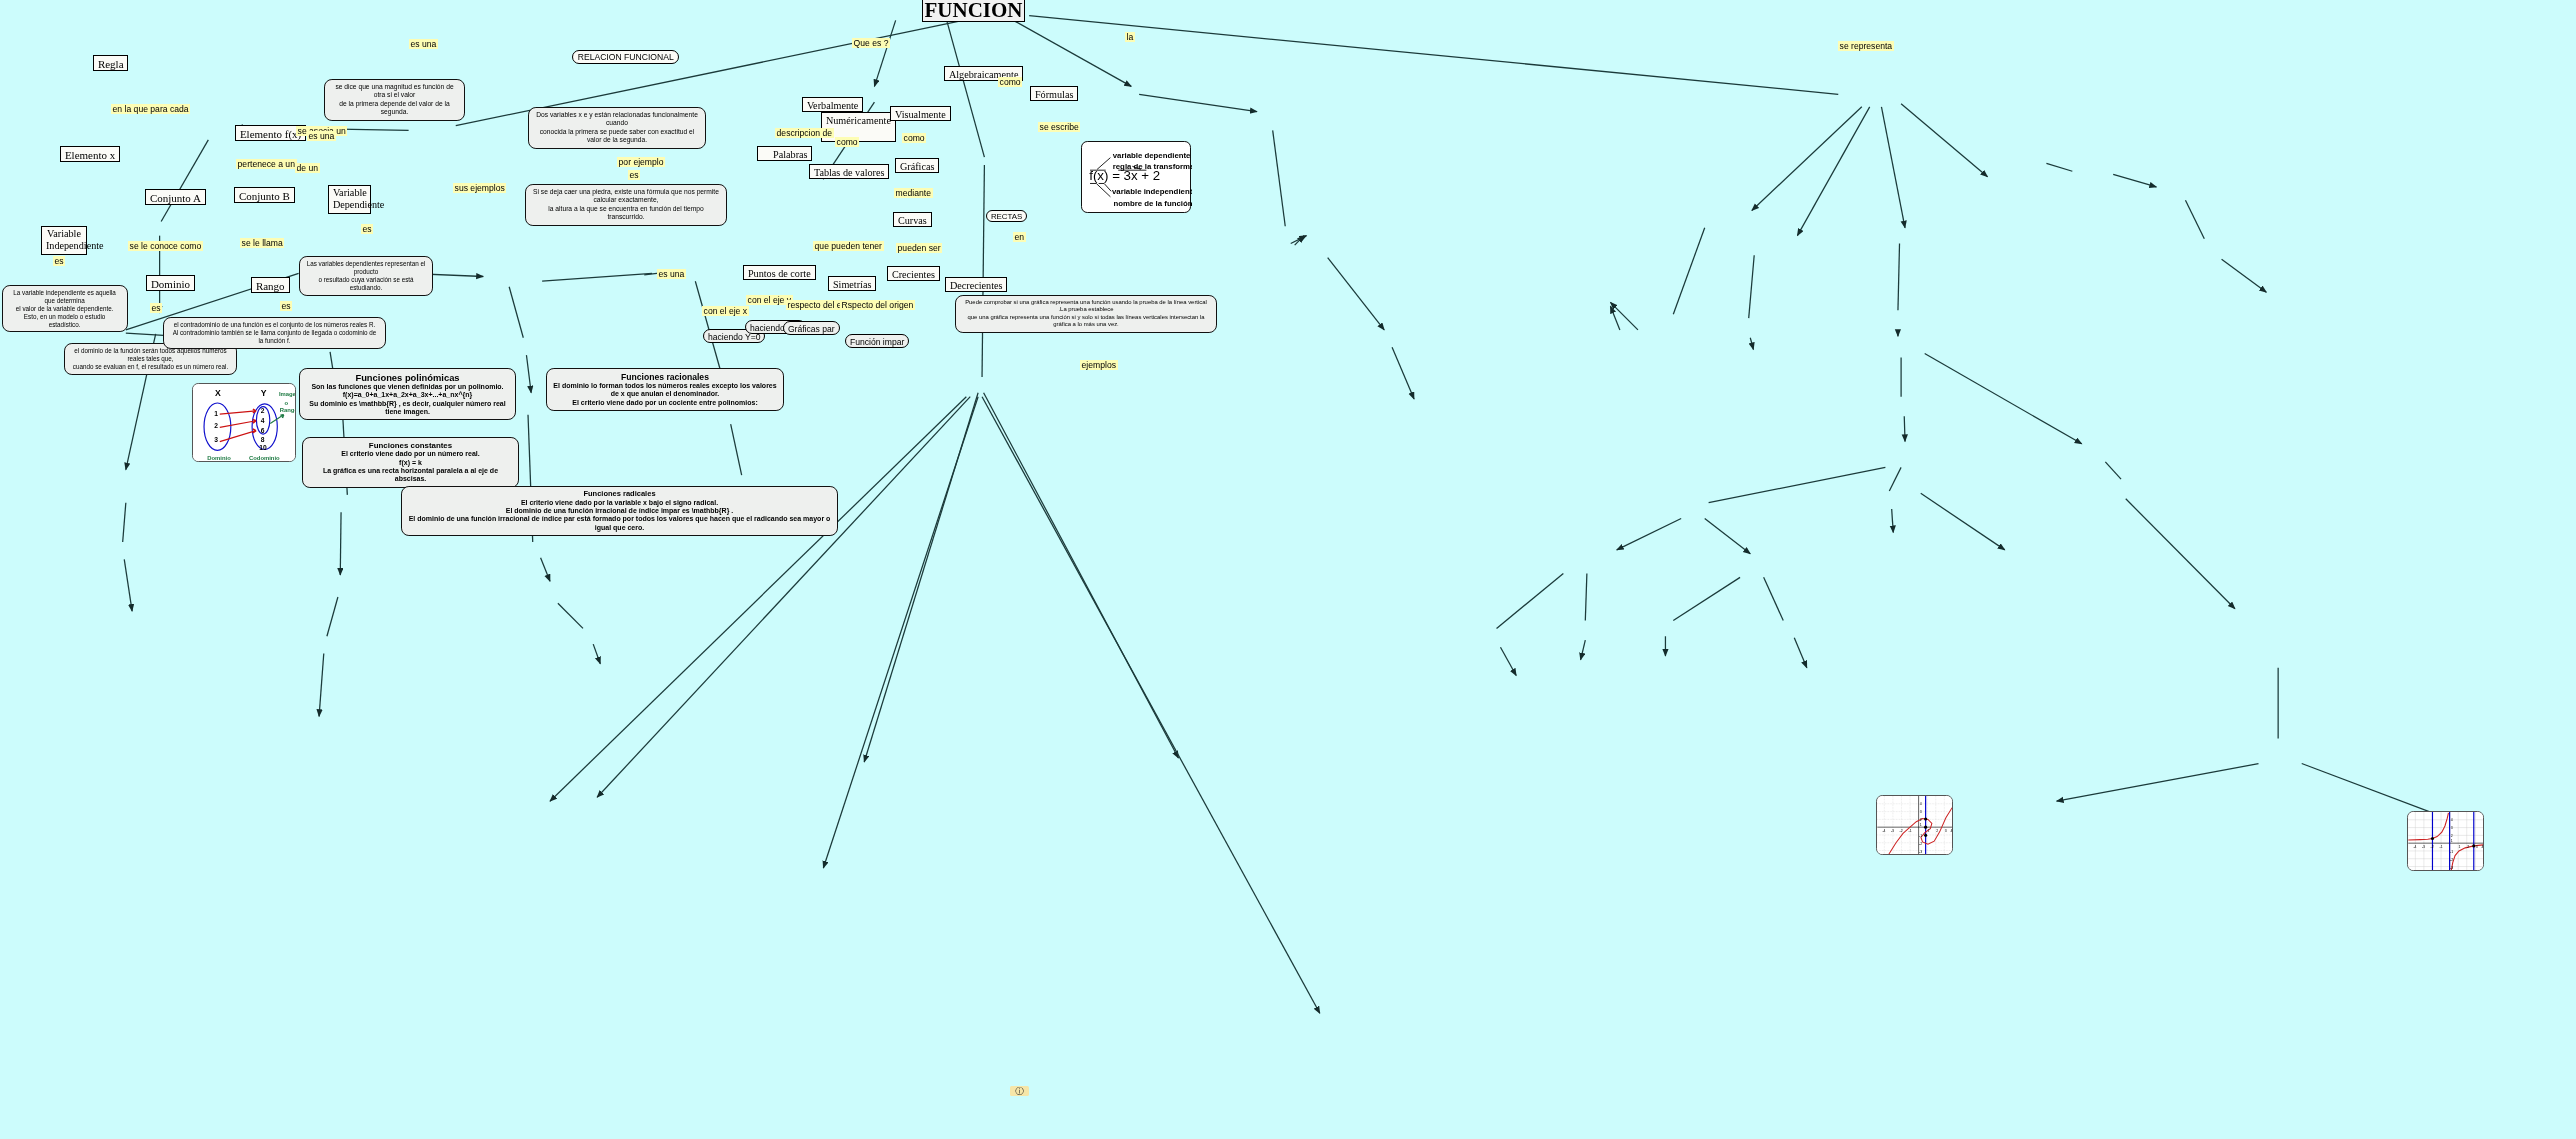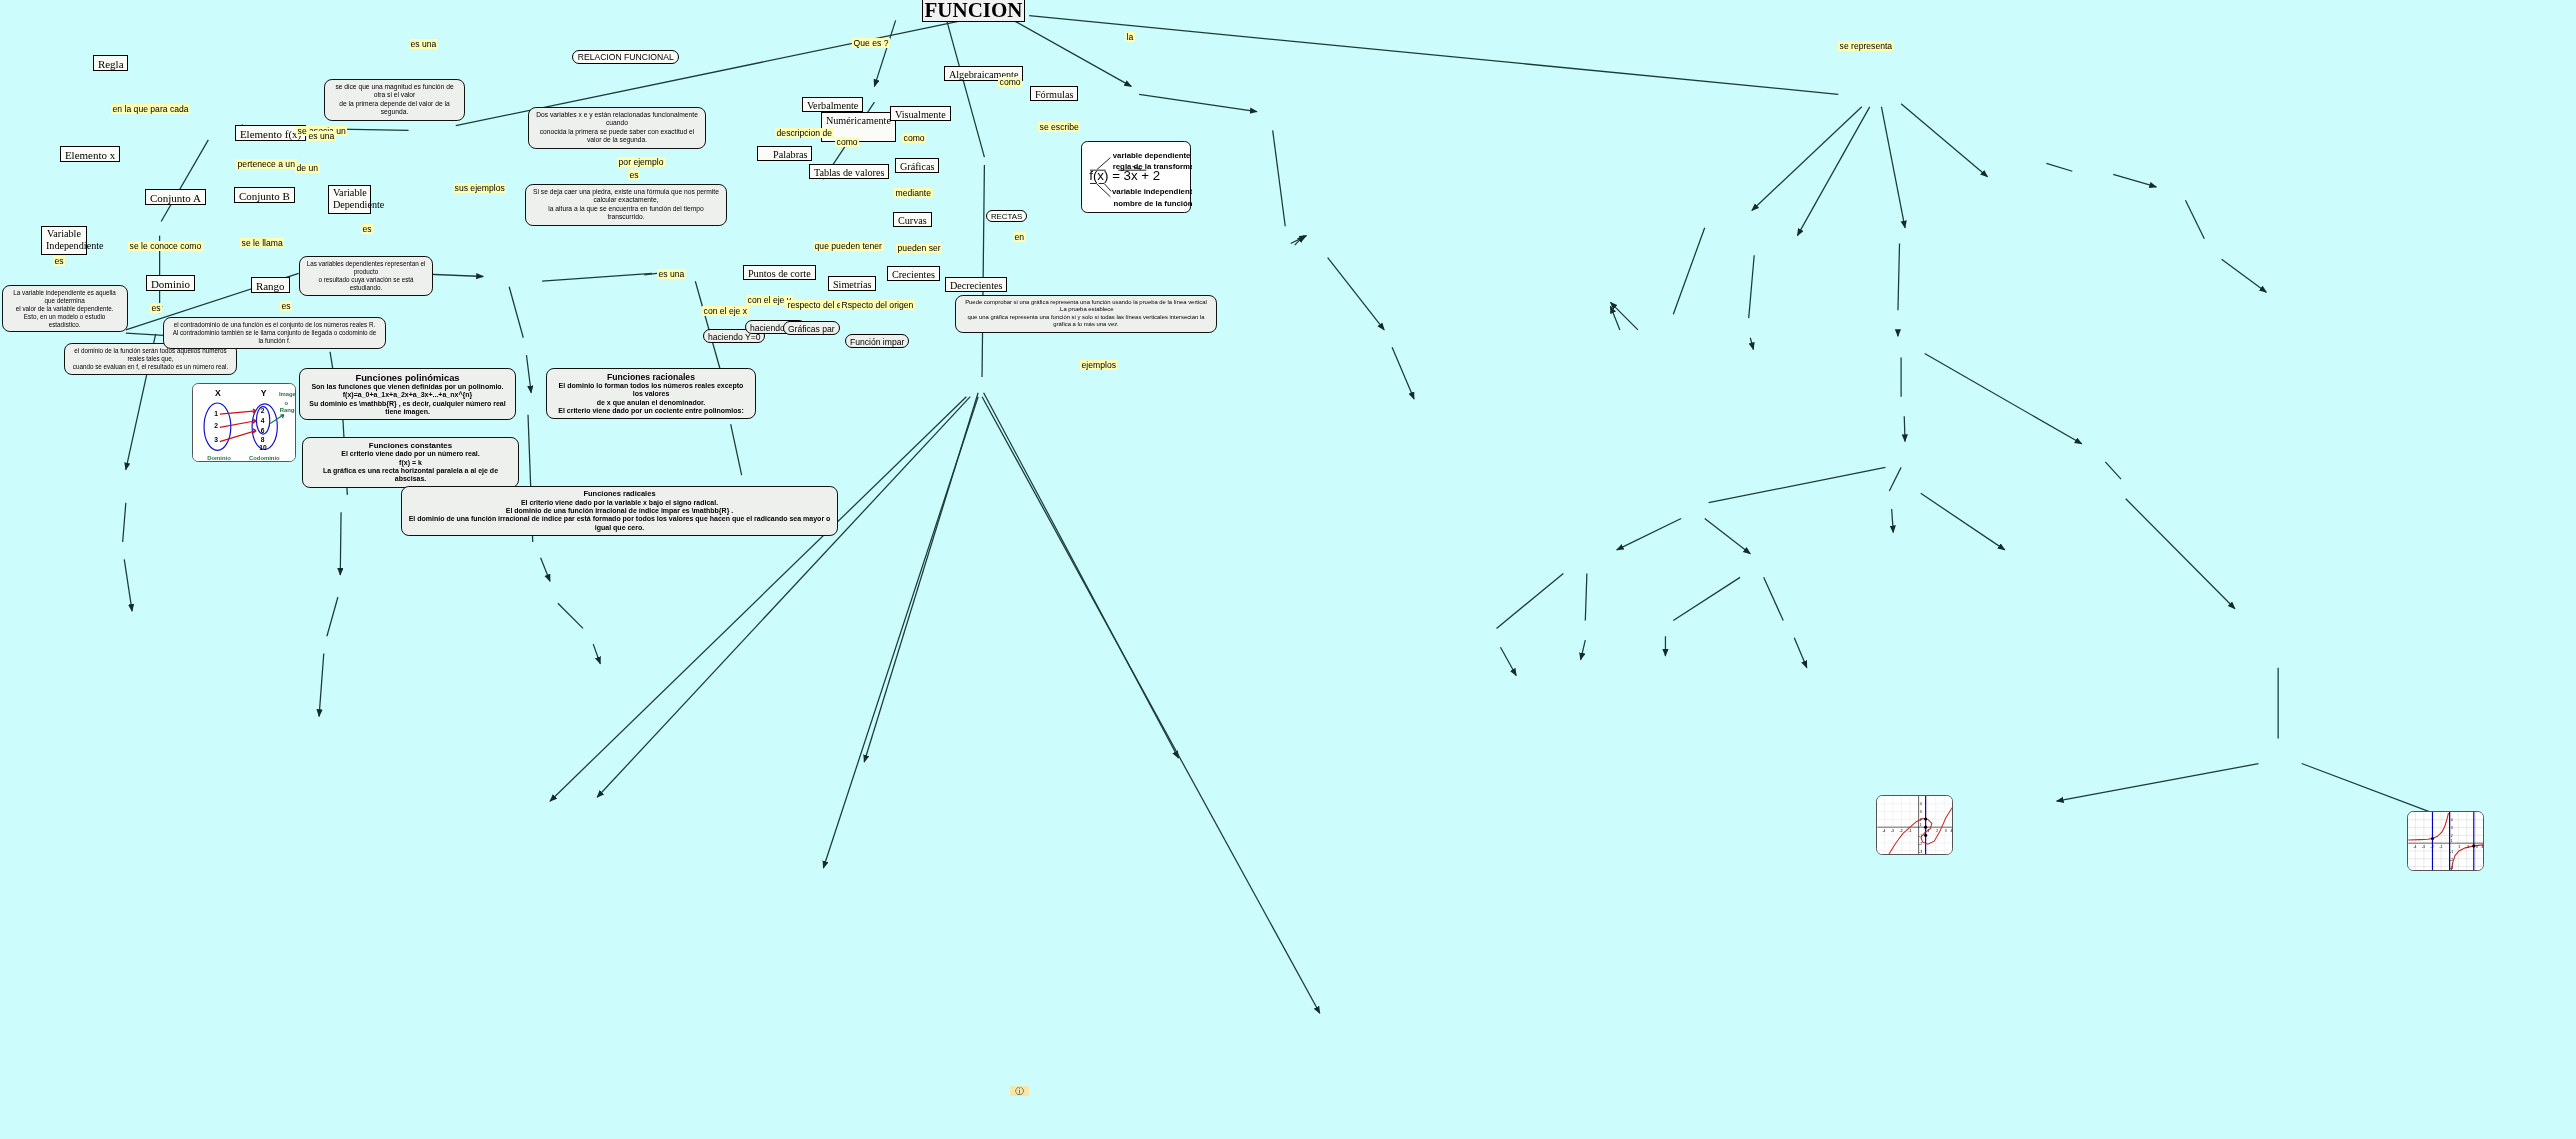--- a/index.html
+++ b/index.html
@@ -339,21 +339,21 @@
   <div>que una gráfica representa una función si y solo si todas las líneas verticales intersectan la gráfica a lo más una vez.</div>
 </div>
 
 <div class="desc bold tight" style="left:299px;top:368px;width:217px;font-size:7px;">
   <div style="font-size:9.4px;">Funciones polinómicas</div>
   <div>Son las funciones que vienen definidas por un polinomio.</div>
   <div>f(x)=a_0+a_1x+a_2x+a_3x+...+a_nx^{n}</div>
   <div>Su dominio es \mathbb{R} , es decir, cualquier número real tiene imagen.</div>
 </div>
 
-<div class="desc bold tight" style="left:546px;top:368px;width:210px;font-size:7px;">
+<div class="desc bold tight" style="left:546px;top:368px;width:238px;font-size:7px;">
   <div style="font-size:8.6px;">Funciones racionales</div>
   <div>El dominio lo forman todos los números reales excepto los valores</div>
   <div>de x que anulan el denominador.</div>
   <div>El criterio viene dado por un cociente entre polinomios:</div>
 </div>
 
 <div class="desc bold tight" style="left:302px;top:437px;width:217px;font-size:7px;">
   <div style="font-size:7.9px;">Funciones constantes</div>
   <div>El criterio viene dado por un número real.</div>
   <div>f(x) = k</div>

